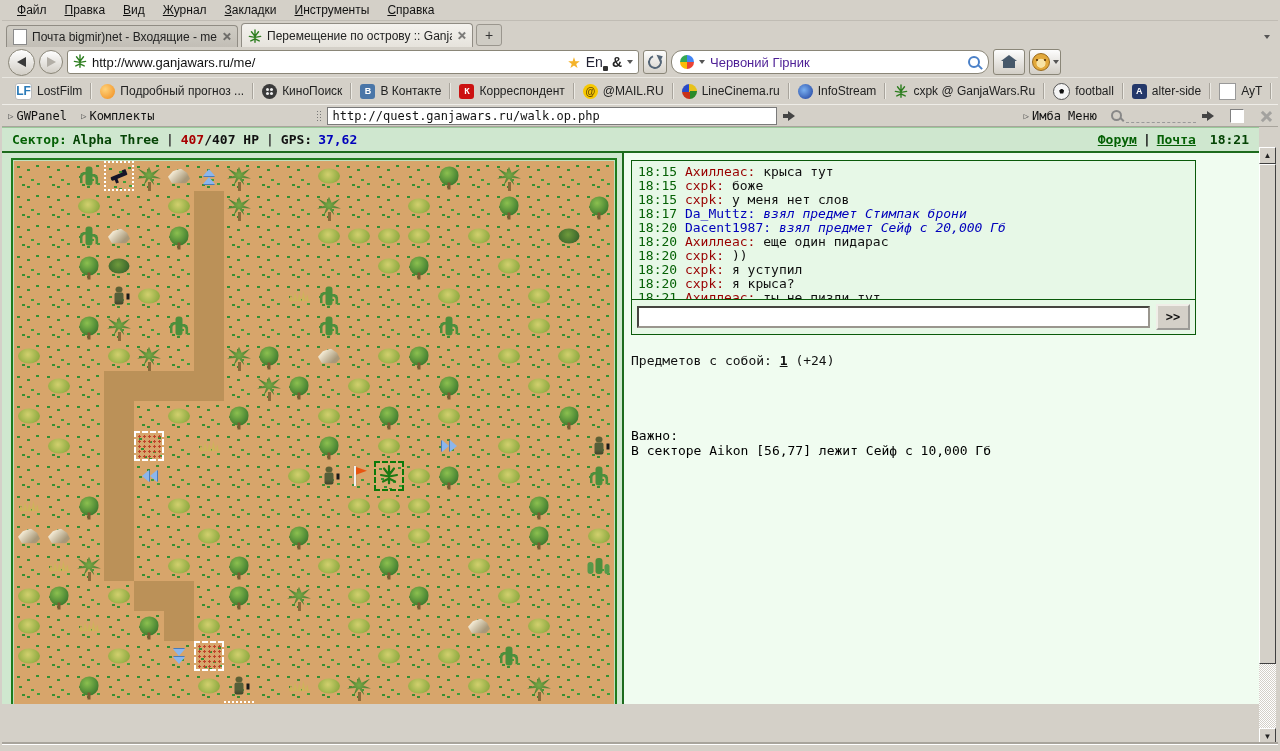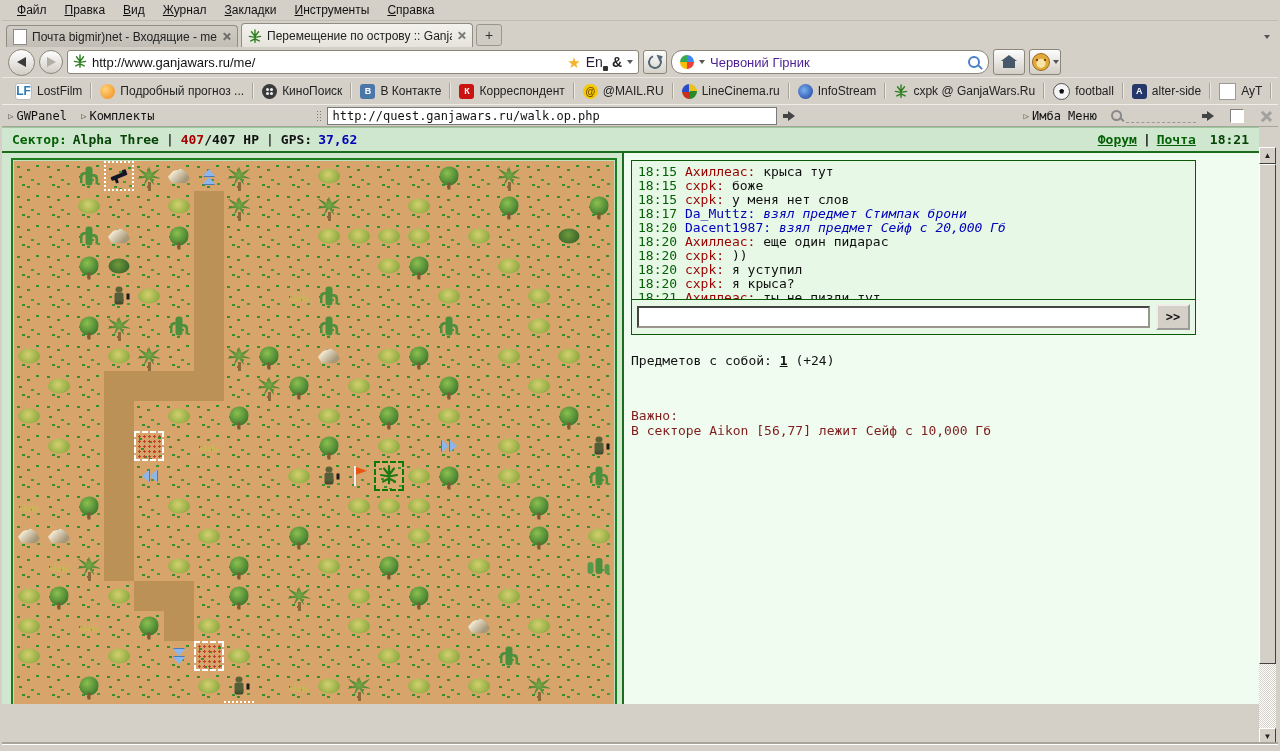--- a/index.html
+++ b/index.html
@@ -185,21 +185,21 @@
   .cm-user{color:#990000;}
   .cm-user.action{color:#0000bb;}
   .cm-text{color:#101010;}
   .cm-text.action{color:#0000bb;font-style:italic;}
   .chatinputrow{border-top:1px solid #0a5a0a;padding:4px 5px;display:flex;align-items:center;gap:6px;background:#e7f8e7;}
   .chatinput{flex:1;height:18px;background:#fff;border:2px inset #9a968e;}
   .sendbtn{width:30px;height:22px;background:#d4d0c8;border:2px outset #f0eee8;font-family:"DejaVu Sans Mono",monospace;
            font-size:12px;font-weight:bold;display:flex;align-items:center;justify-content:center;}
   .invline{margin-top:18px;color:#111;}
   .invcount{font-weight:bold;text-decoration:underline;color:#111;}
-  .notice{margin-top:40px;line-height:15px;color:#7f1d1d;}
+  .notice{margin-top:60px;line-height:15px;color:#000000;}
 
   
   .vscroll{position:absolute;top:147px;right:2px;bottom:6px;width:17px;
      background:repeating-conic-gradient(#ffffff 0 25%,#d4d0c8 0 50%) 0 0/2px 2px;}
   .sbtn{position:absolute;left:0;width:17px;height:17px;background:#d4d0c8;border:1px solid;border-color:#fff #404040 #404040 #fff;
         box-sizing:border-box;display:flex;align-items:center;justify-content:center;font-size:8px;color:#222;}
   .sbtn.up{top:0;} .sbtn.down{bottom:0;}
   .sthumb{position:absolute;left:0;top:17px;width:17px;height:500px;background:#d4d0c8;border:1px solid;border-color:#fff #404040 #404040 #fff;box-sizing:border-box;}
 
   

